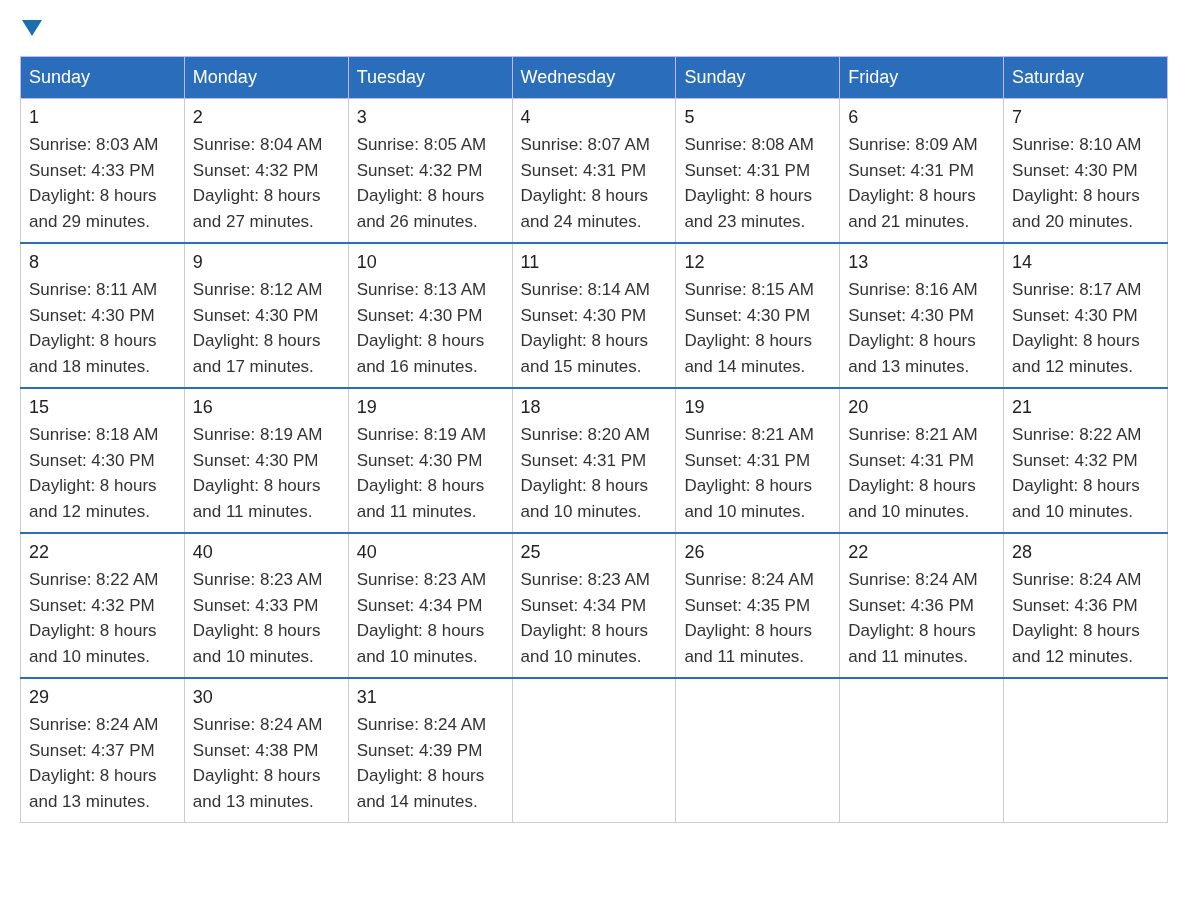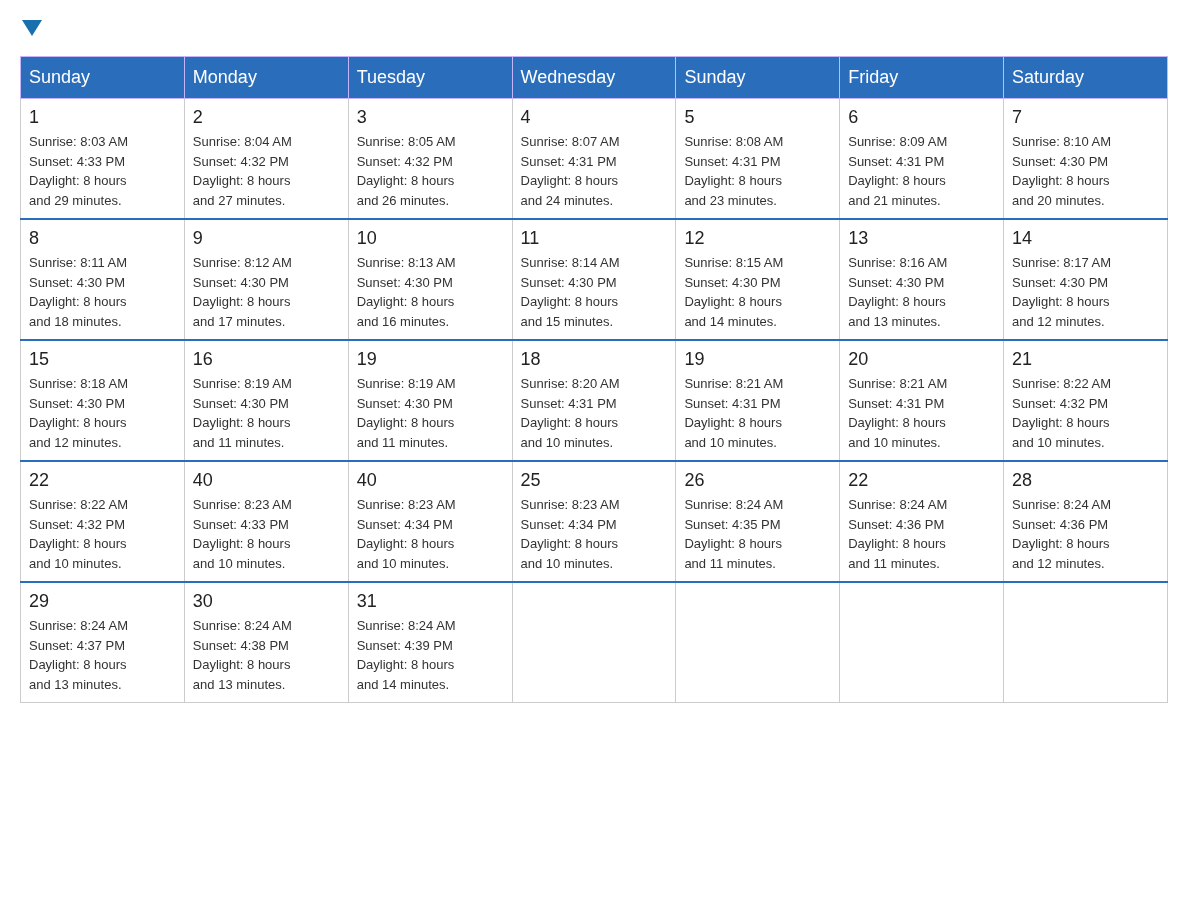--- a/index.html
+++ b/index.html
@@ -85,21 +85,21 @@
       min-height: 110px;
       height: 120px;
     }
     .day-number {
       font-size: 18px;
       color: #222;
       margin-bottom: 4px;
       display: block;
     }
     .day-info {
-      font-size: 13px;
+      font-size: 17px;
       color: #333;
       line-height: 1.5;
     }
     .empty-cell {
       background: #fff;
     }
     .row-separator td {
       border-top: 2px solid #2a6ebb;
     }
   </style>

